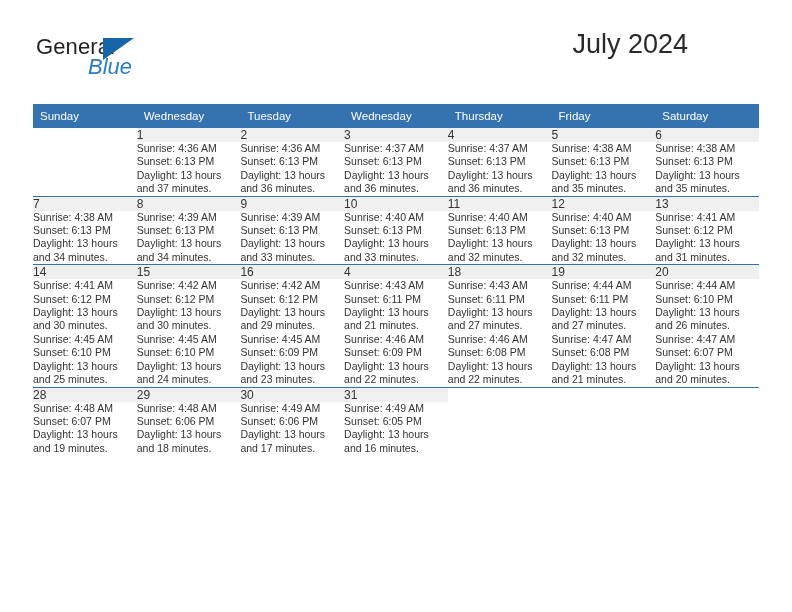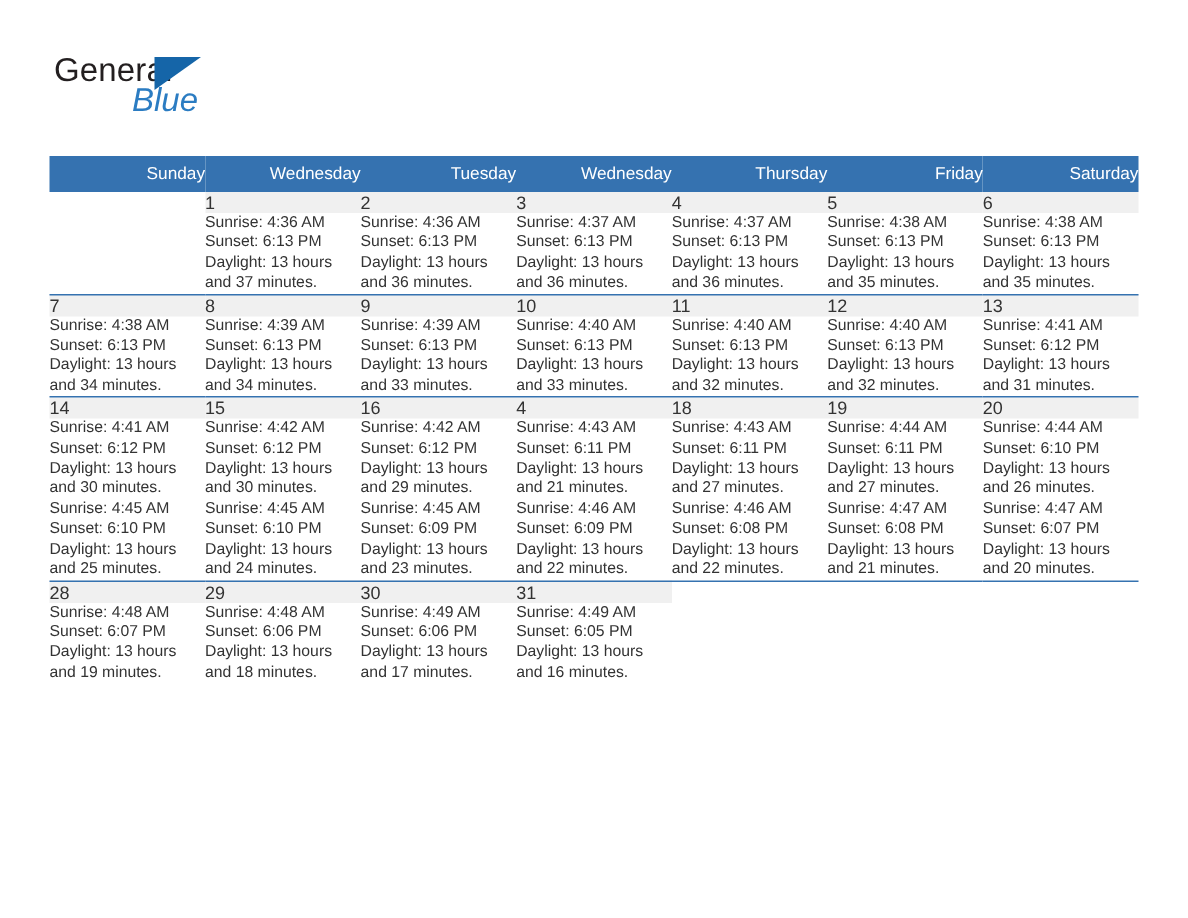--- a/index.html
+++ b/index.html
@@ -96,21 +96,21 @@
     width: 726px;
     border-collapse: collapse;
     table-layout: fixed;
   }
 
   .calendar th {
     background: #3572b0;
     color: #ffffff;
     font-size: 11.5px;
     font-weight: normal;
-    text-align: right;
+    text-align: left;
     padding: 5px 0 5px 7px;
     height: 14px;
     border: none;
   }
 
   .calendar td {
     vertical-align: top;
     padding: 0;
     border: none;
     width: 103.7px;
@@ -158,20 +158,21 @@
 
   <div class="header">
 
     <div class="brand">
       <span class="brand-general">General</span>
       <span class="brand-flag"></span>
       <span class="brand-blue">Blue</span>
     </div>
 
     <div class="title-block">
+      <div class="cal-title">July 2024</div>
     </div>
 
   </div>
 
   <table class="calendar">
     <thead>
       <tr>
         <th>Sunday</th>
         <th>Wednesday</th>
         <th>Tuesday</th>

